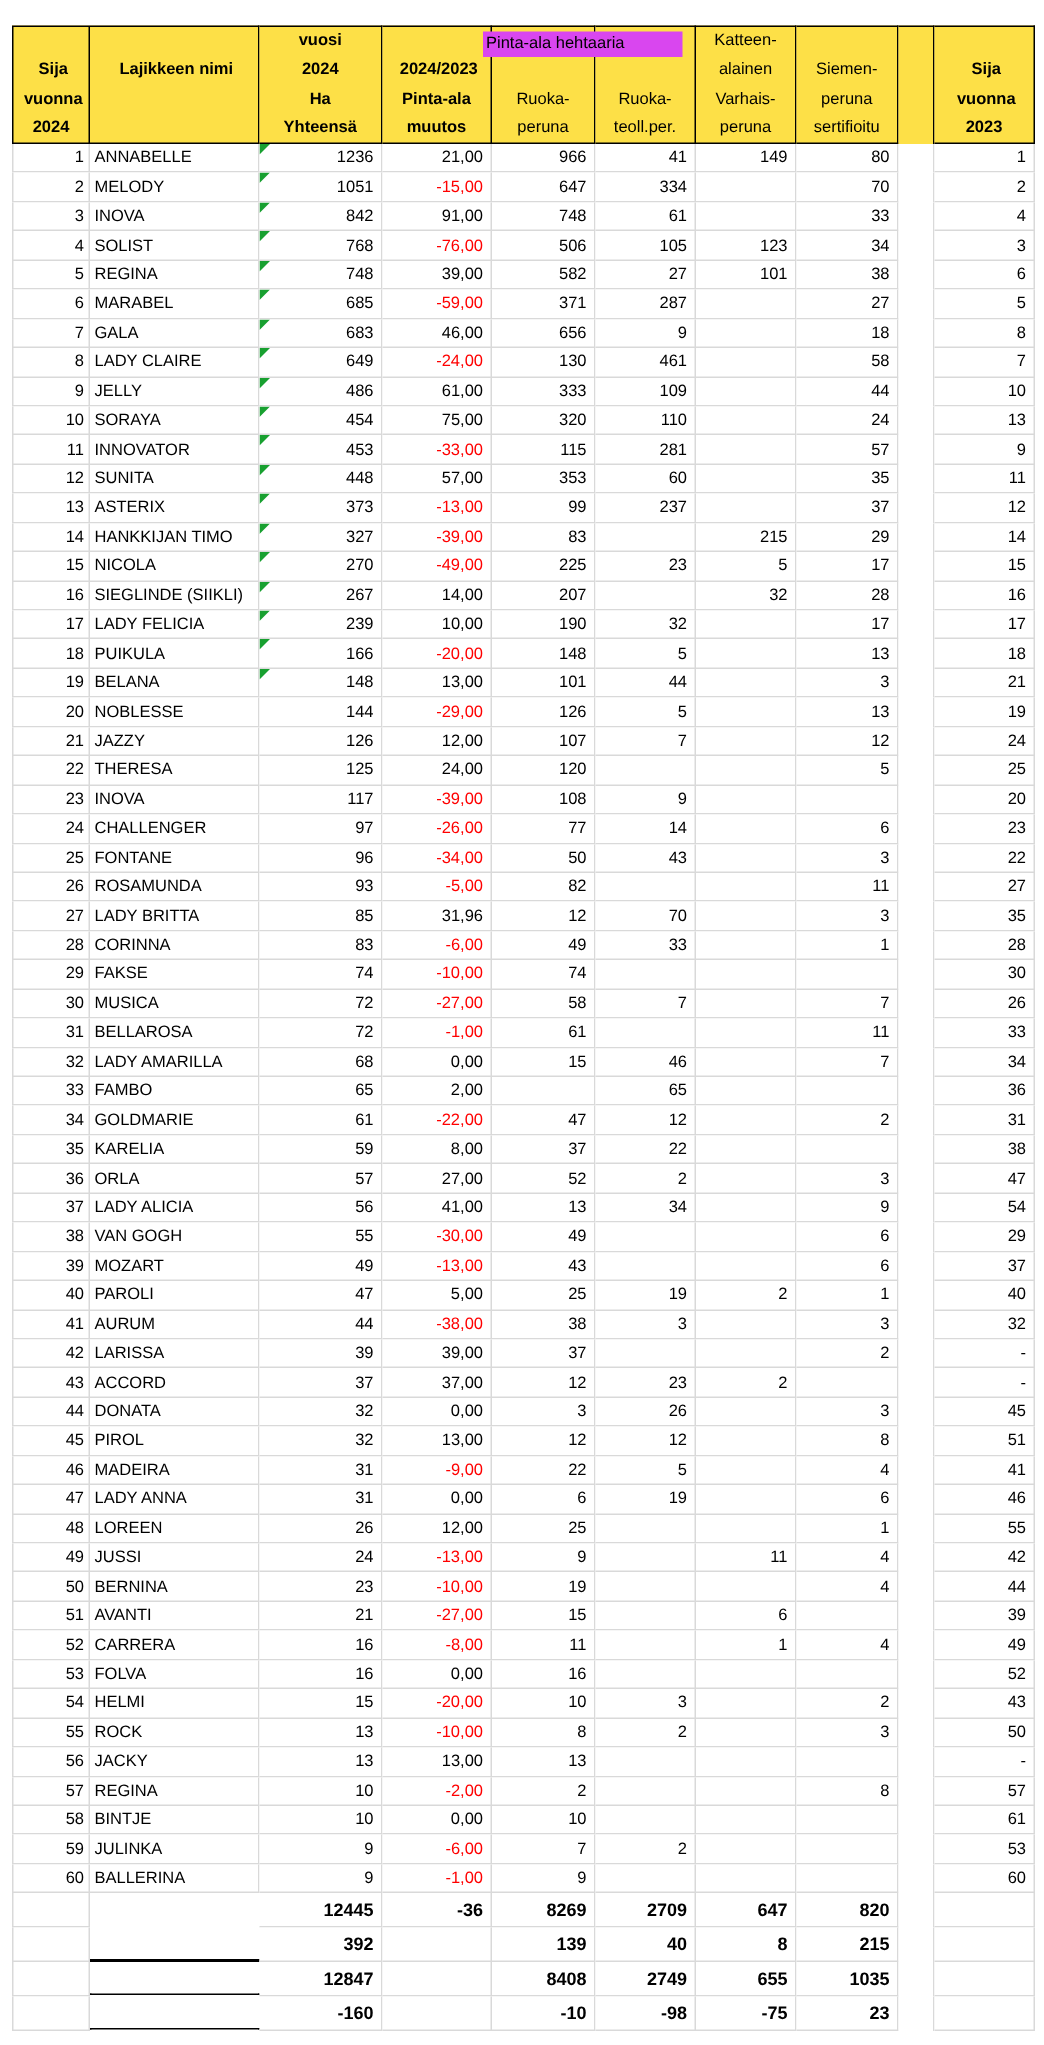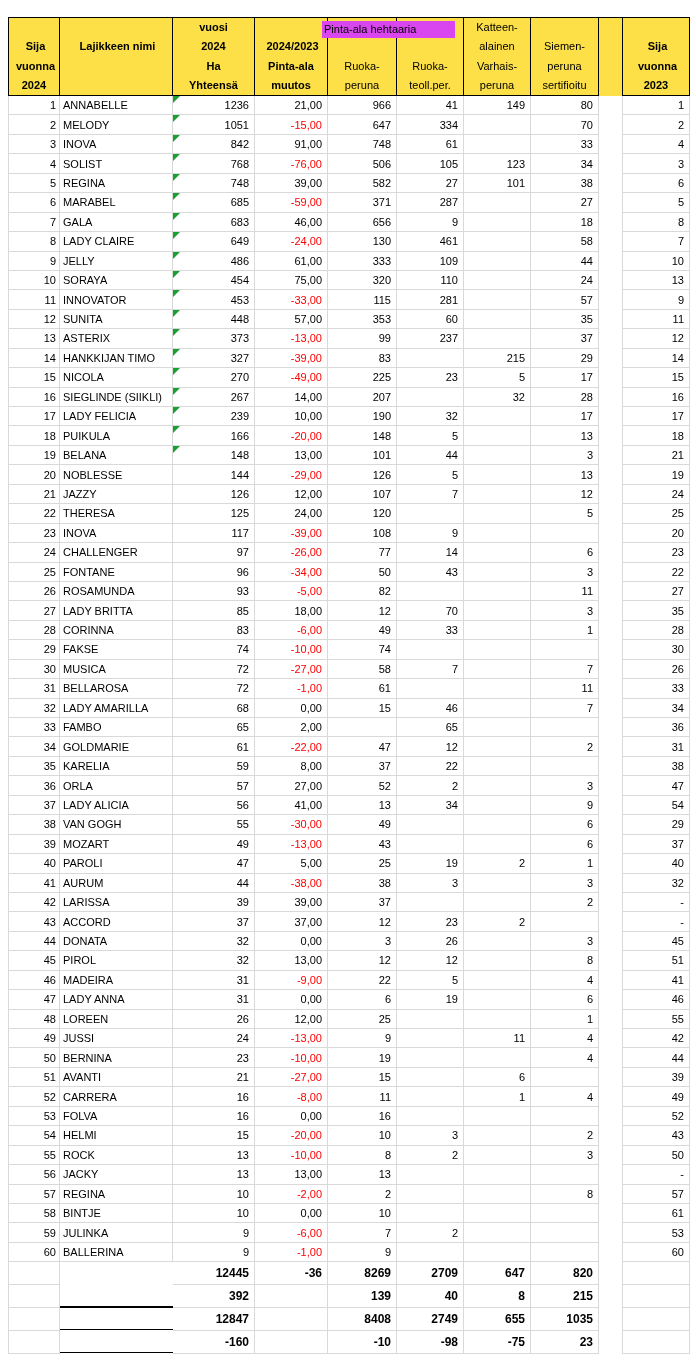--- a/index.html
+++ b/index.html
@@ -368,21 +368,21 @@
       <div class="dc num red">-5,00</div>
       <div class="dc num">82</div>
       <div class="dc num"></div>
       <div class="dc num"></div>
       <div class="dc num">11</div>
       <div class="dc gap"></div>
       <div class="dc num">27</div>
       <div class="dc rank first">27</div>
       <div class="dc name">LADY BRITTA</div>
       <div class="dc num">85</div>
-      <div class="dc num">18,00</div>
+      <div class="dc num">31,96</div>
       <div class="dc num">12</div>
       <div class="dc num">70</div>
       <div class="dc num"></div>
       <div class="dc num">3</div>
       <div class="dc gap"></div>
       <div class="dc num">35</div>
       <div class="dc rank first">28</div>
       <div class="dc name">CORINNA</div>
       <div class="dc num">83</div>
       <div class="dc num red">-6,00</div>

